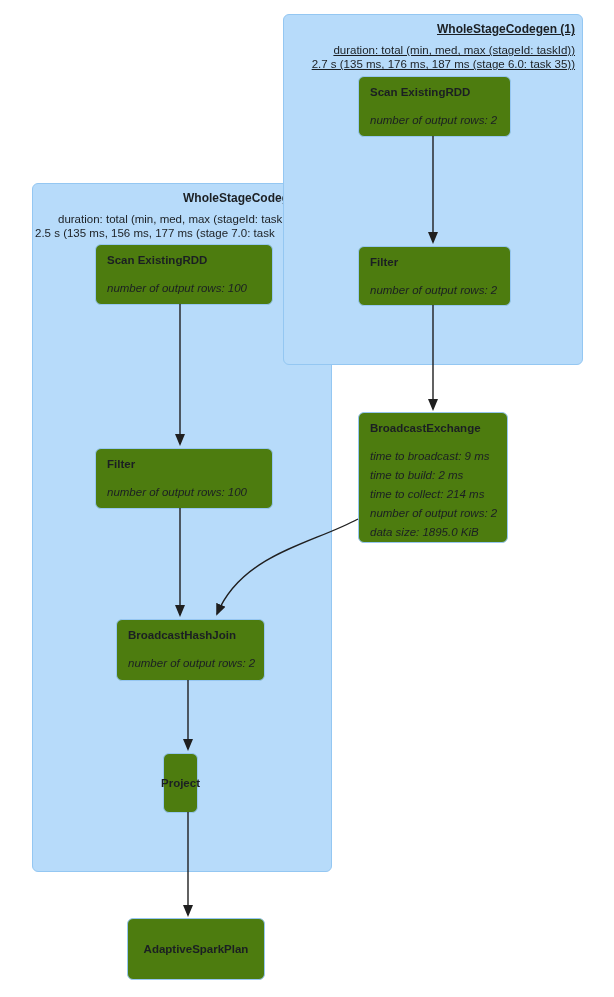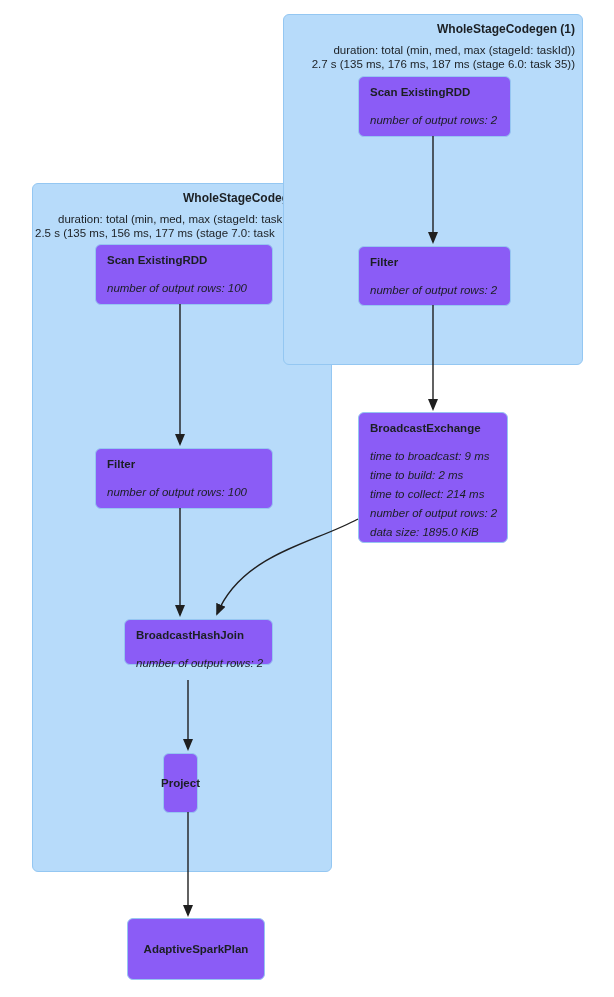--- a/index.html
+++ b/index.html
@@ -37,24 +37,24 @@
     color: #1b1f23;
     white-space: nowrap;
   }
   .cluster-duration {
     position: absolute;
     font-size: 11.5px;
     color: #1b1f23;
     line-height: 14px;
     white-space: nowrap;
   }
-  .ta-r { text-align: right; }
+  .ta-r { text-align: right; text-decoration: underline; }
   .node {
     position: absolute;
-    background: #8b5cf6;
+    background: #4d7c0f;
     border: 1px solid #96c6f1;
     border-radius: 6px;
     box-sizing: border-box;
     z-index: 5;
     padding: 9px 0 0 11px;
   }
   .node-title {
     font-size: 11.5px;
     font-weight: bold;
     color: #1b1f23;
@@ -89,21 +89,21 @@
     <div class="node" style="left:62px; top:60px; width:178px; height:61px;">
       <div class="node-title">Scan ExistingRDD</div>
       <div class="node-metric">number of output rows: 100</div>
     </div>
 
     <div class="node" style="left:62px; top:264px; width:178px; height:61px;">
       <div class="node-title">Filter</div>
       <div class="node-metric">number of output rows: 100</div>
     </div>
 
-    <div class="node" style="left:91px; top:435px; width:149px; height:46px;">
+    <div class="node" style="left:83px; top:435px; width:149px; height:62px;">
       <div class="node-title">BroadcastHashJoin</div>
       <div class="node-metric">number of output rows: 2</div>
     </div>
 
     <div class="node center" style="left:130px; top:569px; width:35px; height:60px;">
       <div class="node-title">Project</div>
     </div>
   </div>
 
   <div class="cluster cluster-wsc1">

